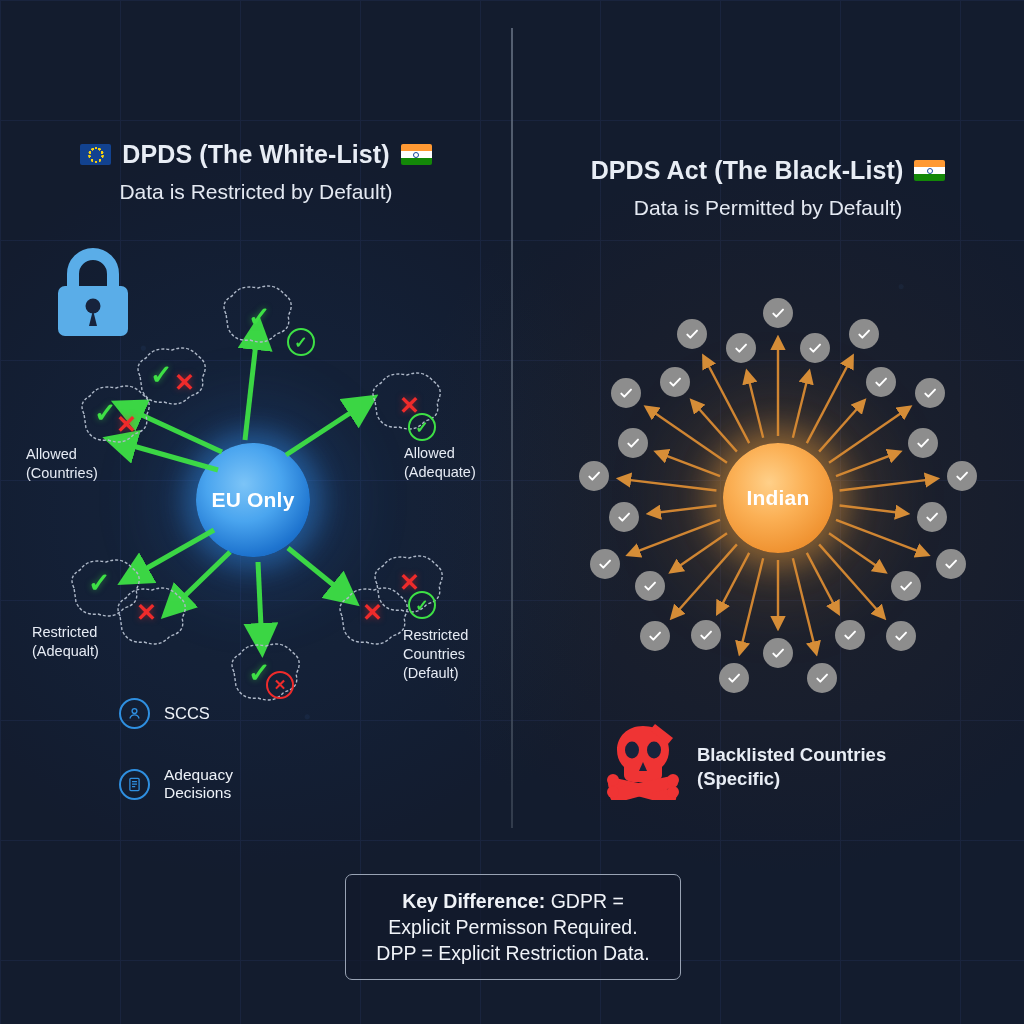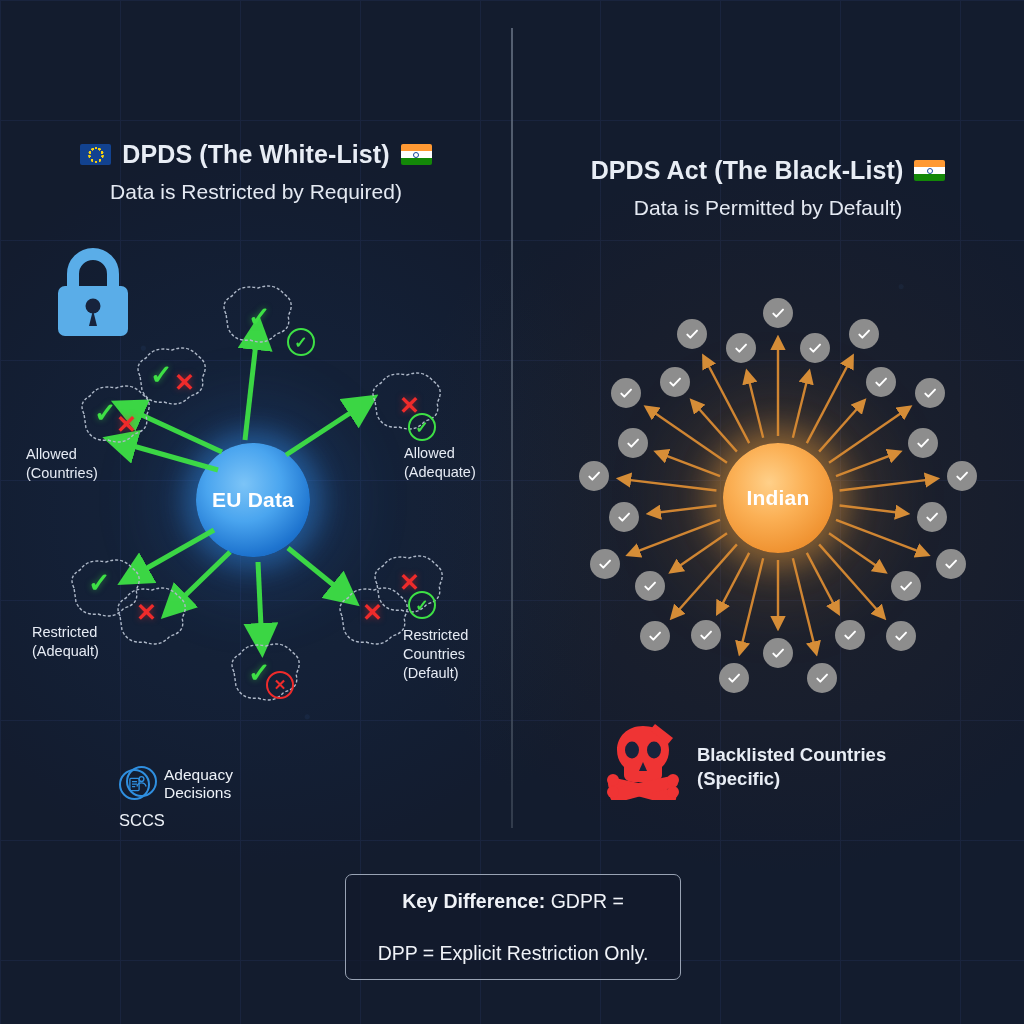--- a/index.html
+++ b/index.html
@@ -150,34 +150,34 @@
   <div class="hdr" style="top:140px;">
     <div class="hdr-row">
       <span class="flag flag-eu">
           <i></i>
         </span>
       <span class="hdr-title">DPDS (The White-List)</span>
       <span class="flag flag-in">
           <i></i>
         </span>
     </div>
-    <div class="hdr-sub">Data is Restricted by Required)</div>
+    <div class="hdr-sub">Data is Restricted by Default)</div>
   </div>
 
   <div class="lock">
     <svg viewBox="0 0 90 100">
       <path d="M25 48 V34 a20 20 0 0 1 40 0 V48" fill="none" stroke="#5aade8" stroke-width="12"></path>
       <rect x="10" y="46" width="70" height="50" rx="7" fill="#5aade8"></rect>
       <circle cx="45" cy="66" r="7.5" fill="#17233c"></circle>
       <path d="M45 70 l-4 16 h8 z" fill="#17233c"></path>
     </svg>
   </div>
 
   <div class="orb orb-eu">
-    <span>EU Data</span>
+    <span>EU Only</span>
   </div>
 
   <svg style="position:absolute;inset:0;width:512px;height:1024px;">
     <defs>
       <marker id="gA" markerWidth="7" markerHeight="7" refX="5" refY="3.5" orient="auto">
         <path d="M0 0 L7 3.5 L0 7 z" fill="#3ee045"></path>
       </marker>
     </defs>
     <g stroke="#3ee045" stroke-width="5" marker-end="url(#gA)" opacity=".95">
       <line x1="245" y1="440" x2="258" y2="325"></line>
@@ -271,21 +271,21 @@
   <div class="lbl" style="left:26px;top:445px;text-align:left;">Allowed
 (Countries)</div>
   <div class="lbl" style="left:404px;top:444px;text-align:left;">Allowed
 (Adequate)</div>
   <div class="lbl" style="left:32px;top:623px;text-align:left;">Restricted
 (Adequalt)</div>
   <div class="lbl" style="left:403px;top:626px;text-align:left;">Restricted
 Countries
 (Default)</div>
 
-  <div class="legend" style="left:119px;top:766px;flex-direction:column;">
+  <div class="legend" style="left:119px;top:698px;">
     <span class="leg-ico">
       <svg viewBox="0 0 24 24" fill="none" stroke="#2f8fe0" stroke-width="1.9">
         <circle cx="12" cy="8.5" r="3.4"></circle>
           <path d="M5.5 19 q1.5-5 6.5-5 t6.5 5"></path>
       </svg>
     </span>
     <span class="leg-txt">SCCS</span>
   </div>
   <div class="legend" style="left:119px;top:766px;">
     <span class="leg-ico">
@@ -503,16 +503,16 @@
       </svg>
     </span>
     <span class="leg-blk">Blacklisted Countries
 (Specific)</span>
   </div>
 </div>
 
 <div class="keybox">
   <p>
     <b>Key Difference:</b><span> GDPR =</span><br>
-    <br>
-    <span>DPP = Explicit Restriction Only.</span>
+    <span>Explicit Permisson Required.</span><br>
+    <span>DPP = Explicit Restriction Data.</span>
   </p>
 </div>
 
 </body></html>

